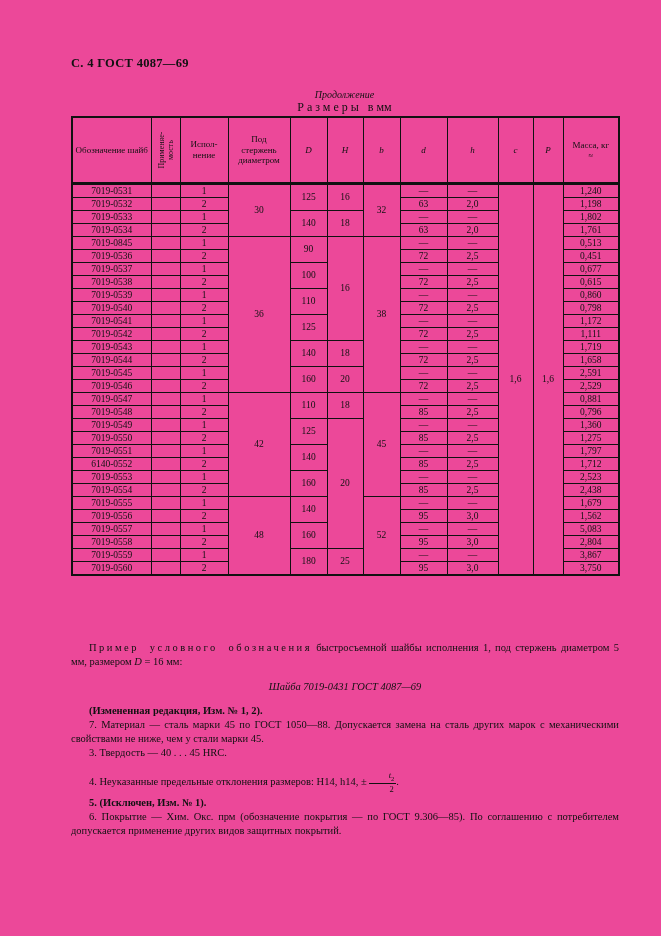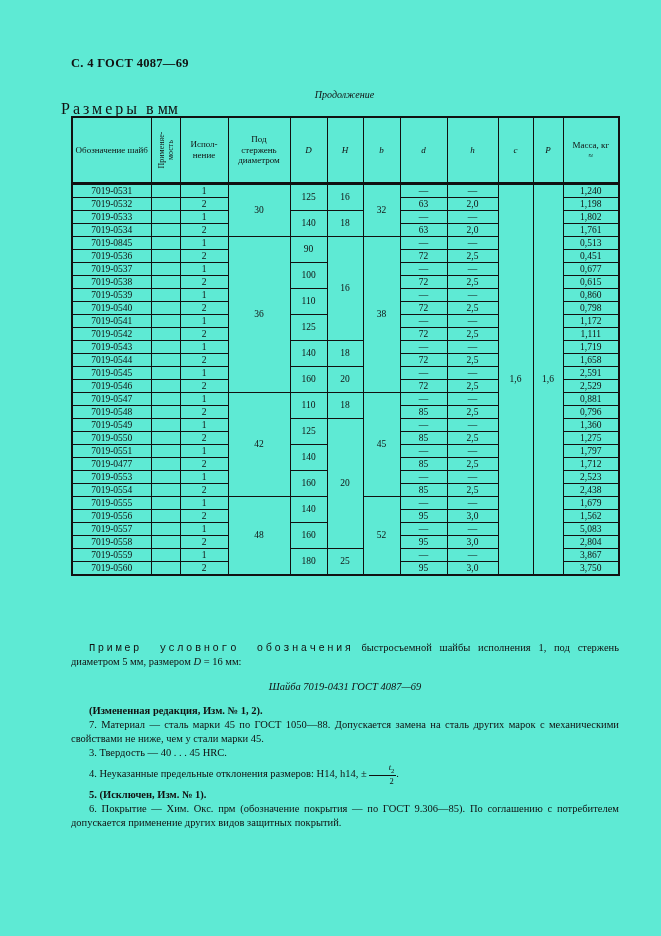--- a/index.html
+++ b/index.html
@@ -2,44 +2,44 @@
 <html><head>
 <meta charset="utf-8">
 <style>
   * { margin: 0; padding: 0; box-sizing: border-box; }
   html, body { background: #ffffff; }
   body { font-family: "Liberation Serif", "DejaVu Serif", serif; color: #111; }
   .page {
     position: relative;
     width: 661px;
     height: 936px;
-    background: #5eead4;
+    background: #ec4899;
     overflow: hidden;
   }
   .page-header {
     position: absolute;
     left: 71px; top: 56px;
     font-size: 12.5px;
     font-weight: bold;
     letter-spacing: 0.3px;
   }
   .continuation {
     position: absolute;
     left: 71px; top: 89px;
     width: 547px;
     text-align: center;
     font-style: italic;
     font-size: 10px;
   }
   .table-title {
     position: absolute;
-    left: 61px; top: 100px;
+    left: 71px; top: 100px;
     width: 547px;
-    text-align: left;
-    font-size: 16px;
+    text-align: center;
+    font-size: 12px;
   }
   .table-title .spaced { letter-spacing: 3px; margin-right: 6px; }
 
   .tbl-wrap { position: absolute; left: 71px; top: 116px; }
   table.sizes {
     border-collapse: collapse;
     table-layout: fixed;
     width: 547px;
     border: 2px solid #111;
   }
@@ -96,30 +96,30 @@
 
   .bottom-text {
     position: absolute;
     left: 71px; top: 641px;
     width: 548px;
     font-size: 10.5px;
     line-height: 14px;
   }
   .para { text-align: justify; }
   .ind { text-indent: 18px; }
-  .spaced-head { letter-spacing: 2.5px; word-spacing: 4px; font-family: Liberation Mono, monospace; }
+  .spaced-head { letter-spacing: 2.5px; word-spacing: 4px; }
   .designation-line {
     text-align: center;
     font-style: italic;
     margin-top: 11px;
     margin-bottom: 10px;
   }
   .bold { font-weight: bold; }
   .note { text-align: justify; text-indent: 18px; }
-  .note-frac { margin-top: 3px; margin-bottom: 2px; }
+  .note-frac { margin-top: 11px; margin-bottom: 2px; }
   .frac {
     display: inline-block;
     text-align: center;
     vertical-align: middle;
     font-size: 8.5px;
     line-height: 9px;
     margin-left: 2px;
   }
   .frac .num { display: block; border-bottom: 1px solid #111; padding: 0 2px 0.5px; }
   .frac .den { display: block; padding-top: 0.5px; }
@@ -374,21 +374,21 @@
           <tr>
             <td class="c-des">7019-0551</td>
             <td class="c-primen"></td>
             <td class="c-isp">1</td>
             <td class="c-D gb" rowspan="2">140</td>
             <td class="c-d">—</td>
             <td class="c-h">—</td>
             <td class="c-m">1,797</td>
           </tr>
           <tr>
-            <td class="c-des gb">7019-0477</td>
+            <td class="c-des gb">6140-0552</td>
             <td class="c-primen gb"></td>
             <td class="c-isp gb">2</td>
             <td class="c-d gb">85</td>
             <td class="c-h gb">2,5</td>
             <td class="c-m gb">1,712</td>
           </tr>
           <tr>
             <td class="c-des">7019-0553</td>
             <td class="c-primen"></td>
             <td class="c-isp">1</td>

